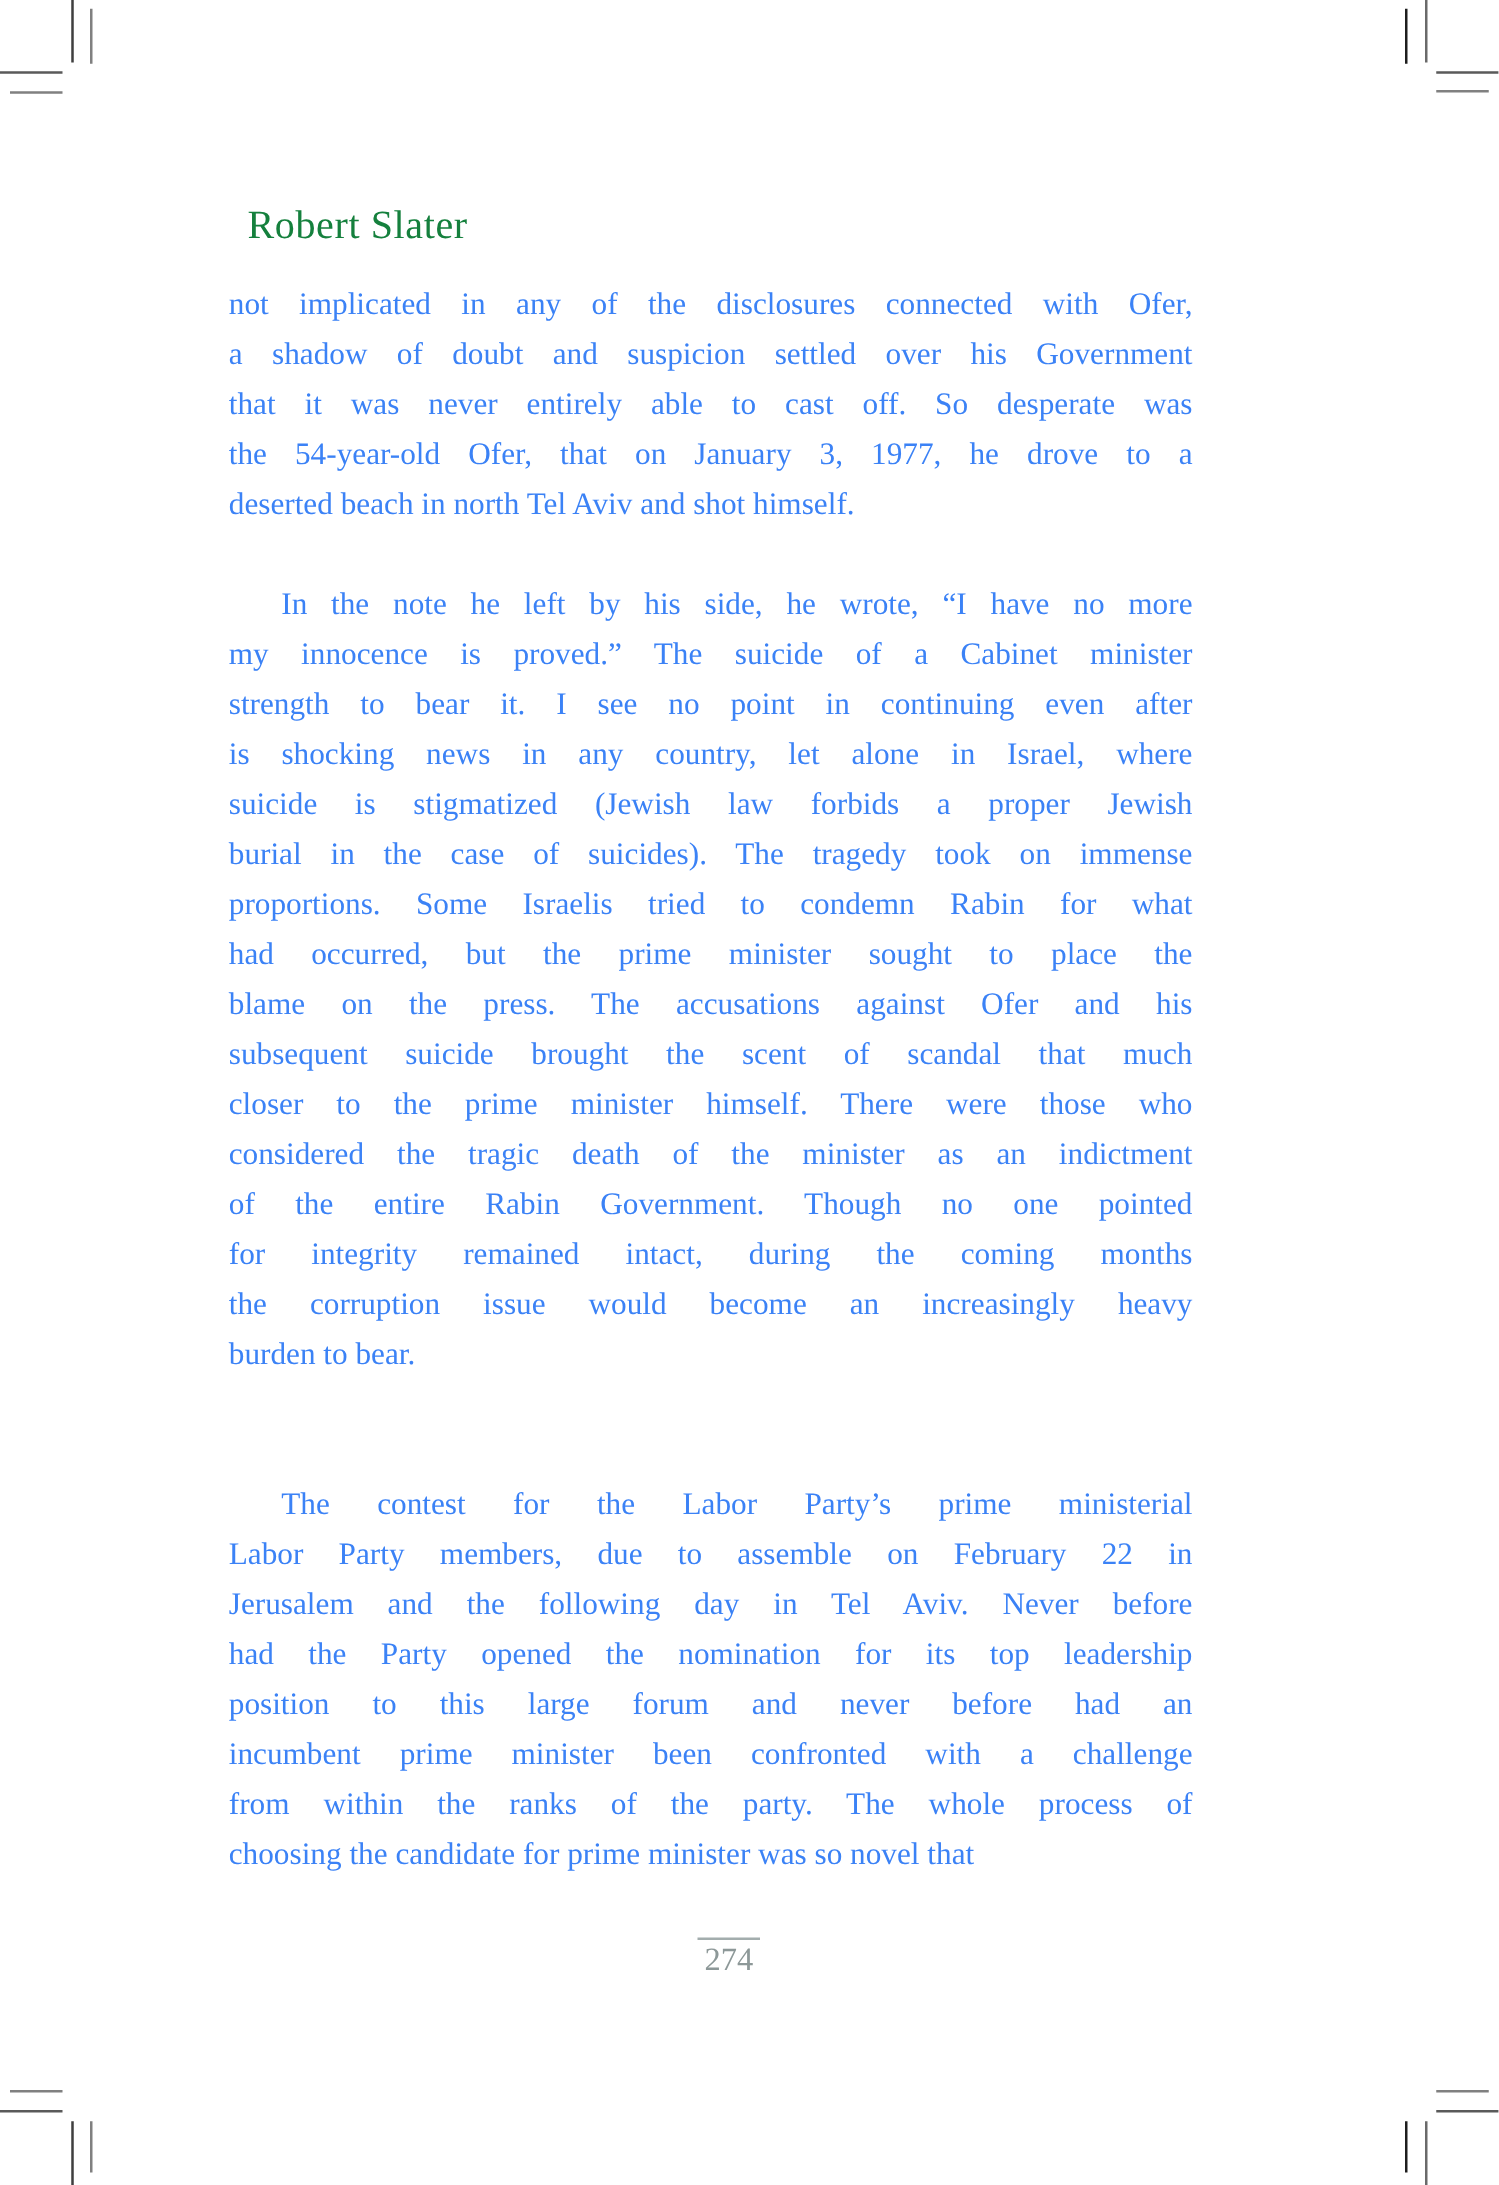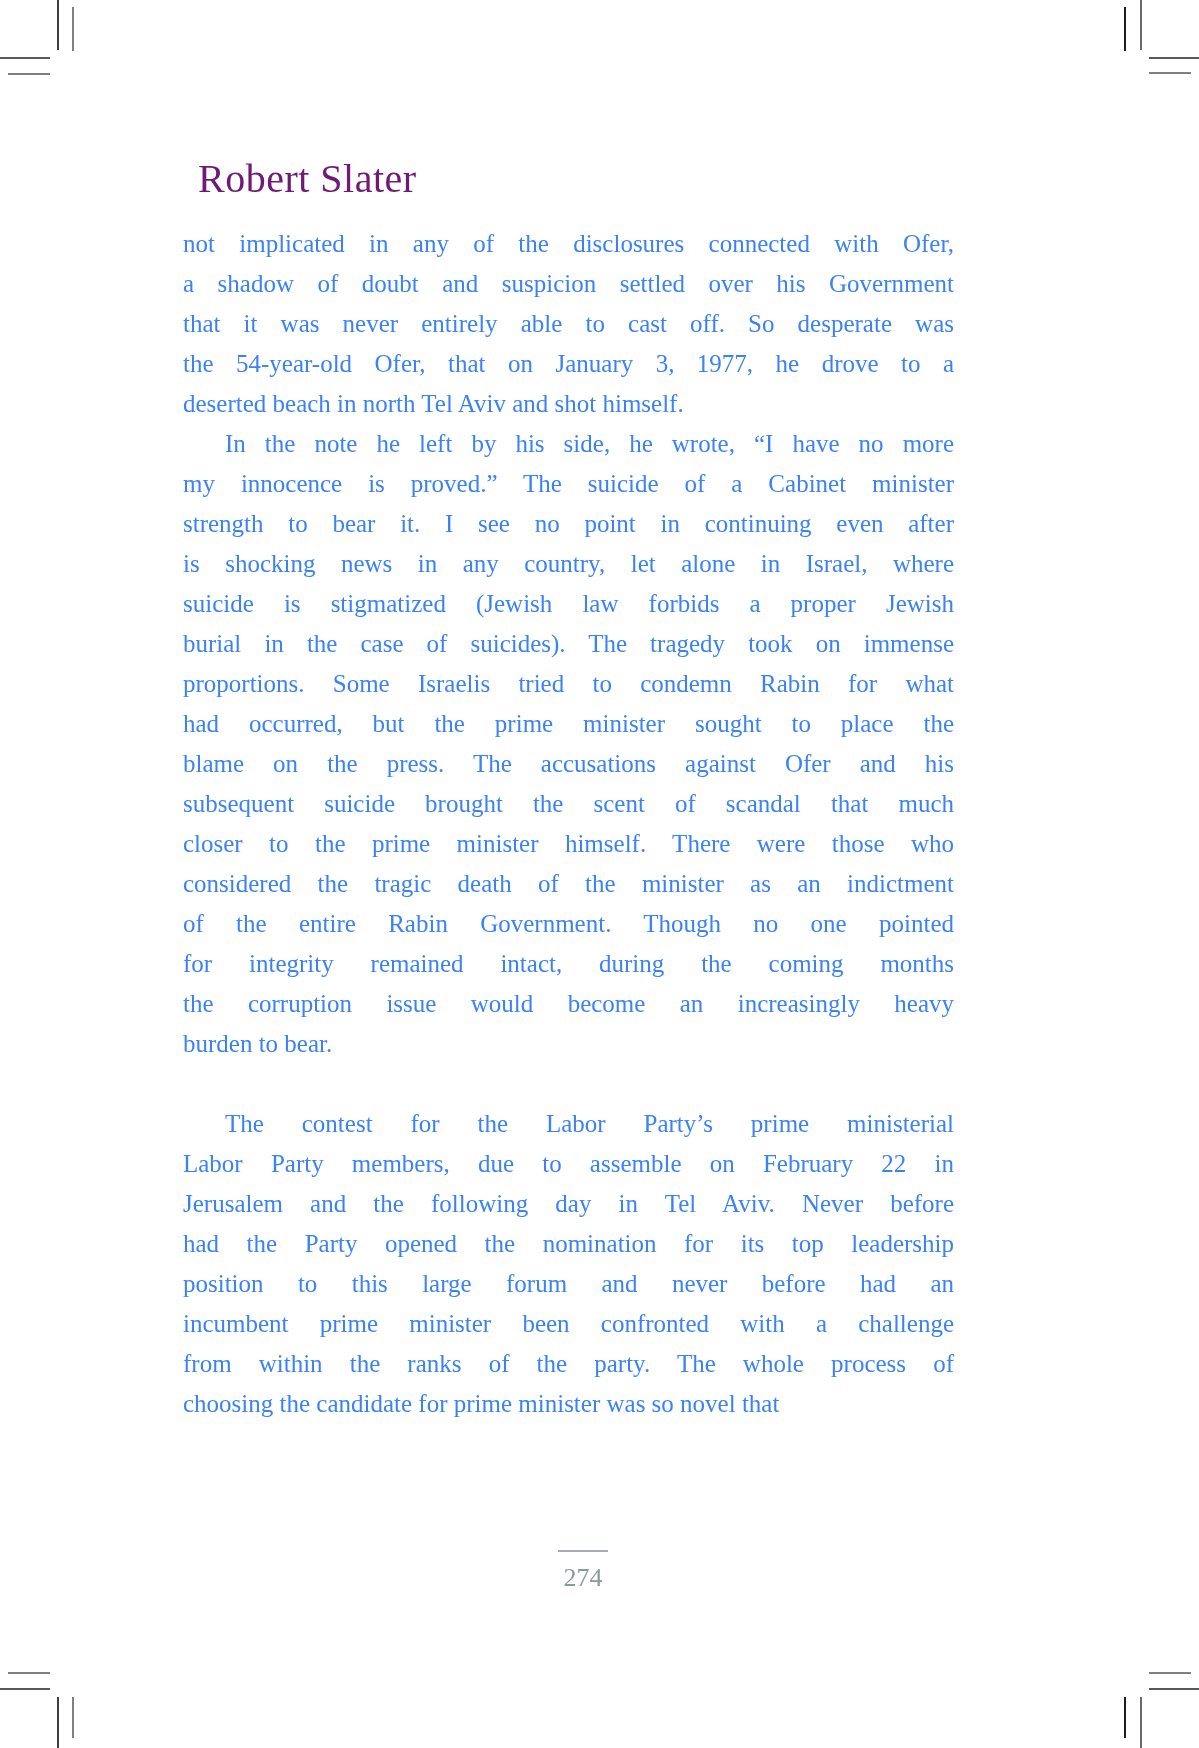--- a/index.html
+++ b/index.html
@@ -17,23 +17,23 @@
   }
   
   .cropmark {
     position: absolute;
   }
   
   .running-head {
     position: absolute;
     left: 198px;
     top: 163px;
-    font-size: 40px;
+    font-size: 32px;
     line-height: 32px;
-    color: #701a75;
+    color: #15803d;
     letter-spacing: 0.5px;
   }
   
   .body-text {
     position: absolute;
     left: 183px;
     top: 224px;
     width: 771px;
     font-size: 25px;
     color: #3b82f6;
@@ -43,32 +43,33 @@
     line-height: 40px;
     white-space: nowrap;
     text-align: justify;
     text-align-last: justify;
   }
   .line.last {
     text-align-last: left;
   }
   .line.indent {
     text-indent: 42px;
+    margin-top: 40px;
   }
   .para-spacer {
     height: 40px;
   }
   
   .folio {
     position: absolute;
     left: 558px;
     top: 1550px;
     width: 50px;
     border-top: 2px solid #a3adad;
-    padding-top: 12px;
+    padding-top: 2px;
     text-align: center;
     font-size: 26px;
     line-height: 28px;
     color: #8d9898;
   }
 </style>
 </head>
 <body>
 
 <div class="page">

